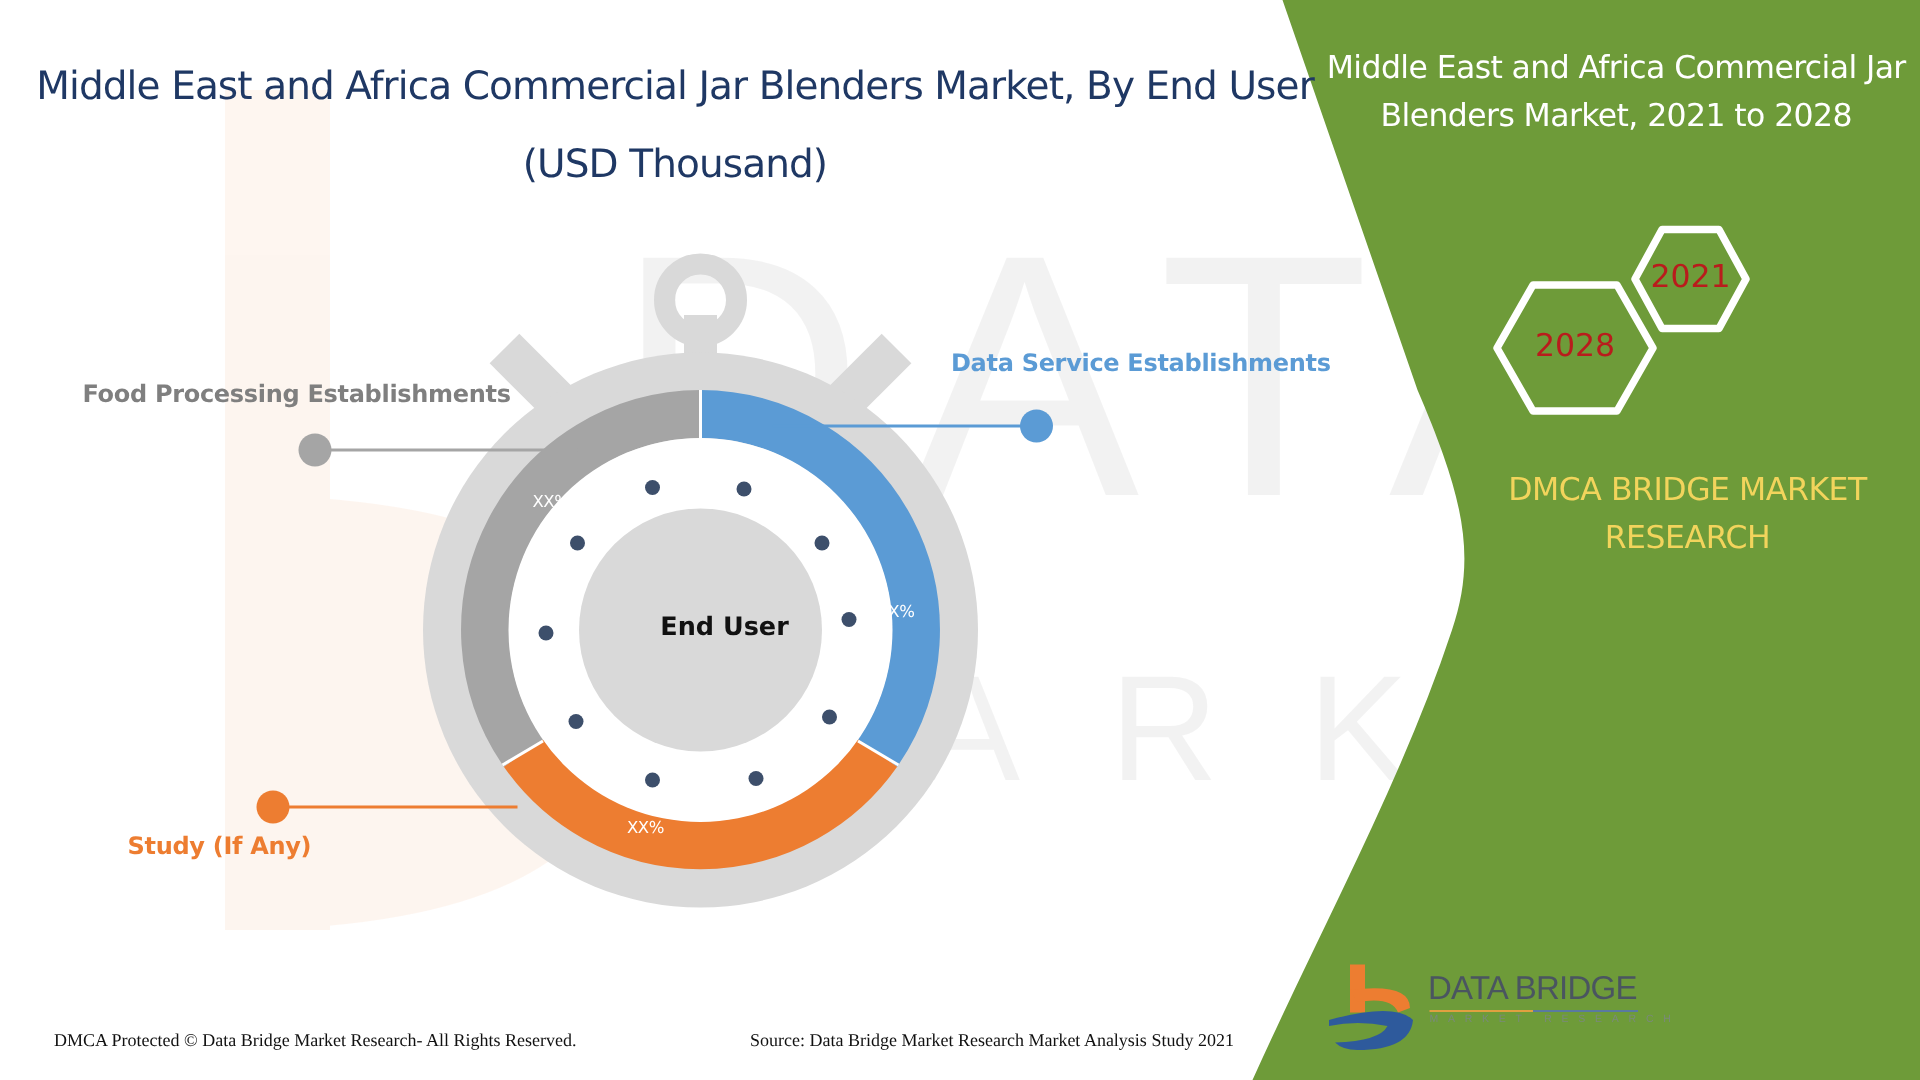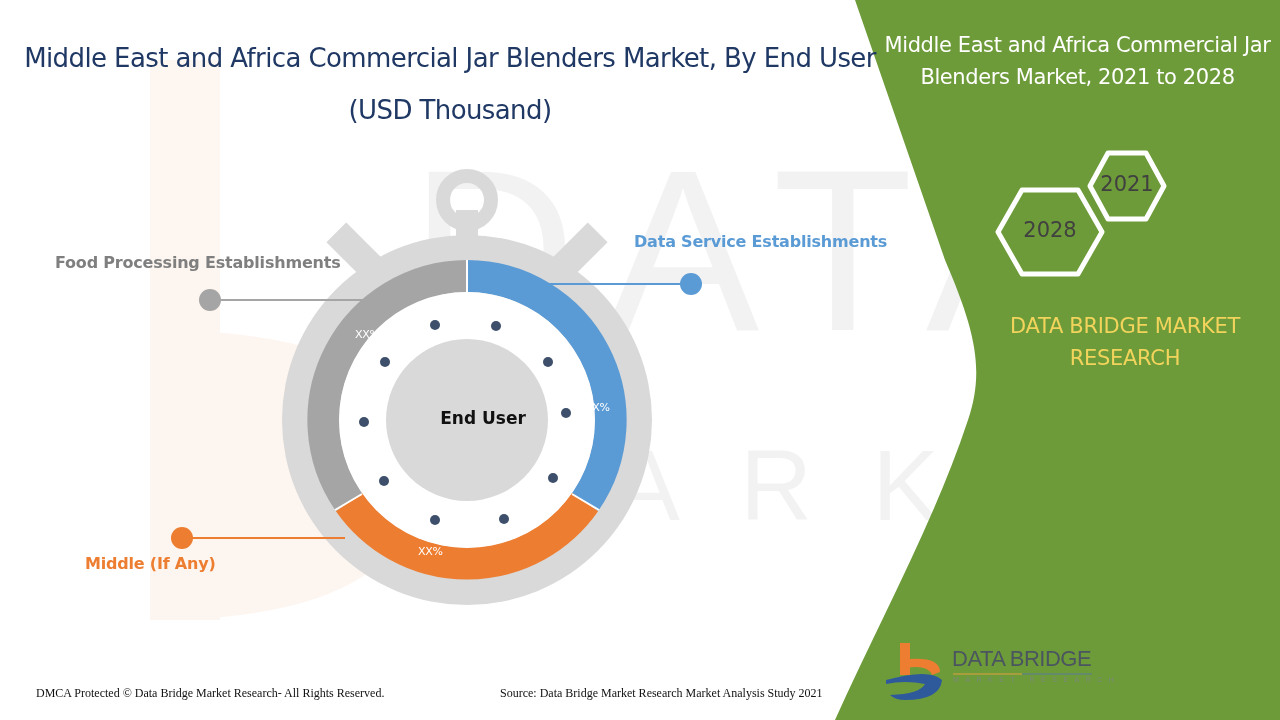--- a/index.html
+++ b/index.html
@@ -1,21 +1,21 @@
 <!DOCTYPE html>
 <html><head>
 <meta charset="utf-8">
 <style>
   html,body{margin:0;padding:0;}
   body{width:1280px;height:720px;position:relative;overflow:hidden;background:#ffffff;font-family:"DejaVu Sans","Liberation Sans",sans-serif;}
   .bg-svg{position:absolute;left:0;top:0;width:1280px;height:720px;}
   .title{position:absolute;left:20px;top:32px;width:860px;text-align:center;color:#1f3864;font-size:26px;line-height:52px;font-family:"DejaVu Sans",sans-serif;letter-spacing:-0.6px;}
   .side-title{position:absolute;left:880px;top:29px;width:395px;text-align:center;color:#ffffff;font-size:21px;line-height:32px;letter-spacing:-0.4px;}
   .brand-text{position:absolute;left:990px;top:310px;width:270px;text-align:center;color:#f2d45c;font-size:21px;line-height:32px;letter-spacing:-0.3px;}
-  .hex-label{position:absolute;color:#404040;font-size:21px;text-align:center;}
+  .hex-label{position:absolute;color:#b91c1c;font-size:21px;text-align:center;}
   .label{position:absolute;font-weight:bold;font-size:16px;white-space:nowrap;letter-spacing:-0.2px;}
   .pct{position:absolute;color:#ffffff;font-weight:normal;font-size:11px;letter-spacing:-0.3px;text-align:center;}
   .center-label{position:absolute;left:401px;top:408px;width:164px;text-align:center;color:#111;font-weight:bold;font-size:17px;}
   .footer{position:absolute;top:686px;font-family:"Liberation Serif","DejaVu Serif",serif;font-size:12px;color:#111;white-space:nowrap;}
   .logo-text{position:absolute;left:952px;top:646px;color:#4a5560;font-size:22px;font-family:"Liberation Sans",sans-serif;letter-spacing:-0.5px;}
   .logo-sub{position:absolute;left:953px;top:676px;color:#7a8a7a;font-size:7px;letter-spacing:6.5px;font-family:"Liberation Sans",sans-serif;}
 </style>
 </head>
 <body>
 
@@ -82,25 +82,25 @@
   </g>
   <line x1="953" y1="674" x2="1022" y2="674" stroke="#e0a040" stroke-width="1.2"></line>
   <line x1="1022" y1="674" x2="1092" y2="674" stroke="#5a7aa0" stroke-width="1.2"></line>
 </svg>
 
 <div class="title">Middle East and Africa Commercial Jar Blenders Market, By End User (USD Thousand)</div>
 
 <div class="side-title">Middle East and Africa Commercial Jar Blenders Market, 2021 to 2028</div>
 <div class="hex-label" style="left:1010px;top:218px;width:80px;">2028</div>
 <div class="hex-label" style="left:1090px;top:172px;width:74px;">2021</div>
-<div class="brand-text">DATA BRIDGE MARKET RESEARCH</div>
+<div class="brand-text">DMCA BRIDGE MARKET RESEARCH</div>
 
 <div class="label" style="left:55px;top:253px;color:#7f7f7f;">Food Processing Establishments</div>
 <div class="label" style="left:634px;top:232px;color:#5b9bd5;">Data Service Establishments</div>
-<div class="label" style="left:85px;top:554px;color:#ed7d31;">Middle (If Any)</div>
+<div class="label" style="left:85px;top:554px;color:#ed7d31;">Study (If Any)</div>
 
 <div class="pct" style="left:585px;top:401px;">XX%</div>
 <div class="pct" style="left:418px;top:545px;">XX%</div>
 <div class="pct" style="left:355px;top:328px;">XX%</div>
 
 <div class="center-label">End User</div>
 
 <div class="logo-text">DATA BRIDGE</div>
 <div class="logo-sub">MARKET RESEARCH</div>
 

